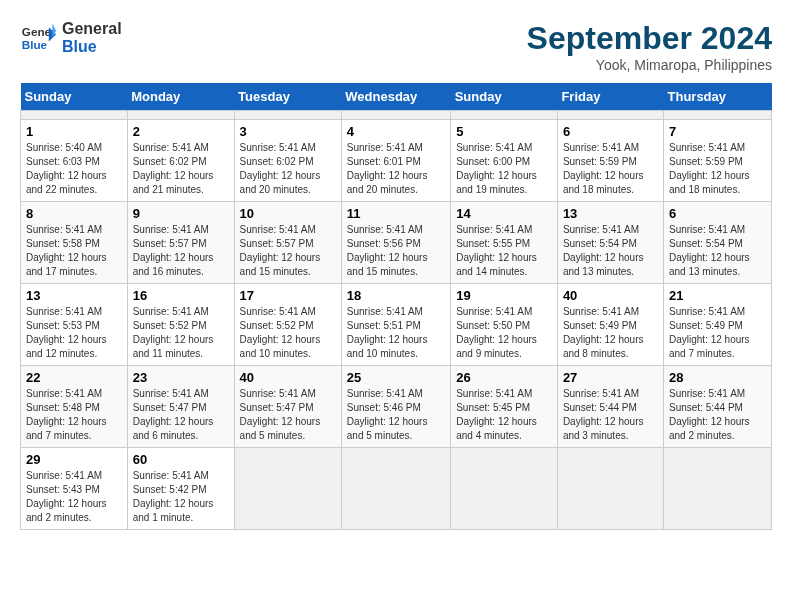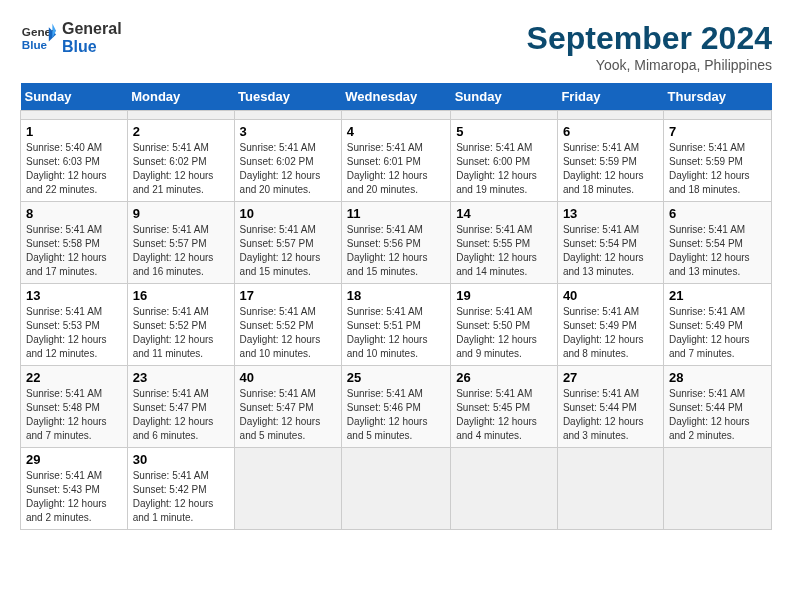--- a/index.html
+++ b/index.html
@@ -328,21 +328,21 @@
       </tr>
       <tr>
         <td>
           <span class="day-num">29</span>
           <div class="day-info" style="white-space: pre-line;">Sunrise: 5:41 AM
 Sunset: 5:43 PM
 Daylight: 12 hours
 and 2 minutes.</div>
         </td>
         <td>
-          <span class="day-num">30</span>
+          <span class="day-num">60</span>
           <div class="day-info" style="white-space: pre-line;">Sunrise: 5:41 AM
 Sunset: 5:42 PM
 Daylight: 12 hours
 and 1 minute.</div>
         </td>
         <td class="empty-cell"></td>
         <td class="empty-cell"></td>
         <td class="empty-cell"></td>
         <td class="empty-cell"></td>
         <td class="empty-cell"></td>

